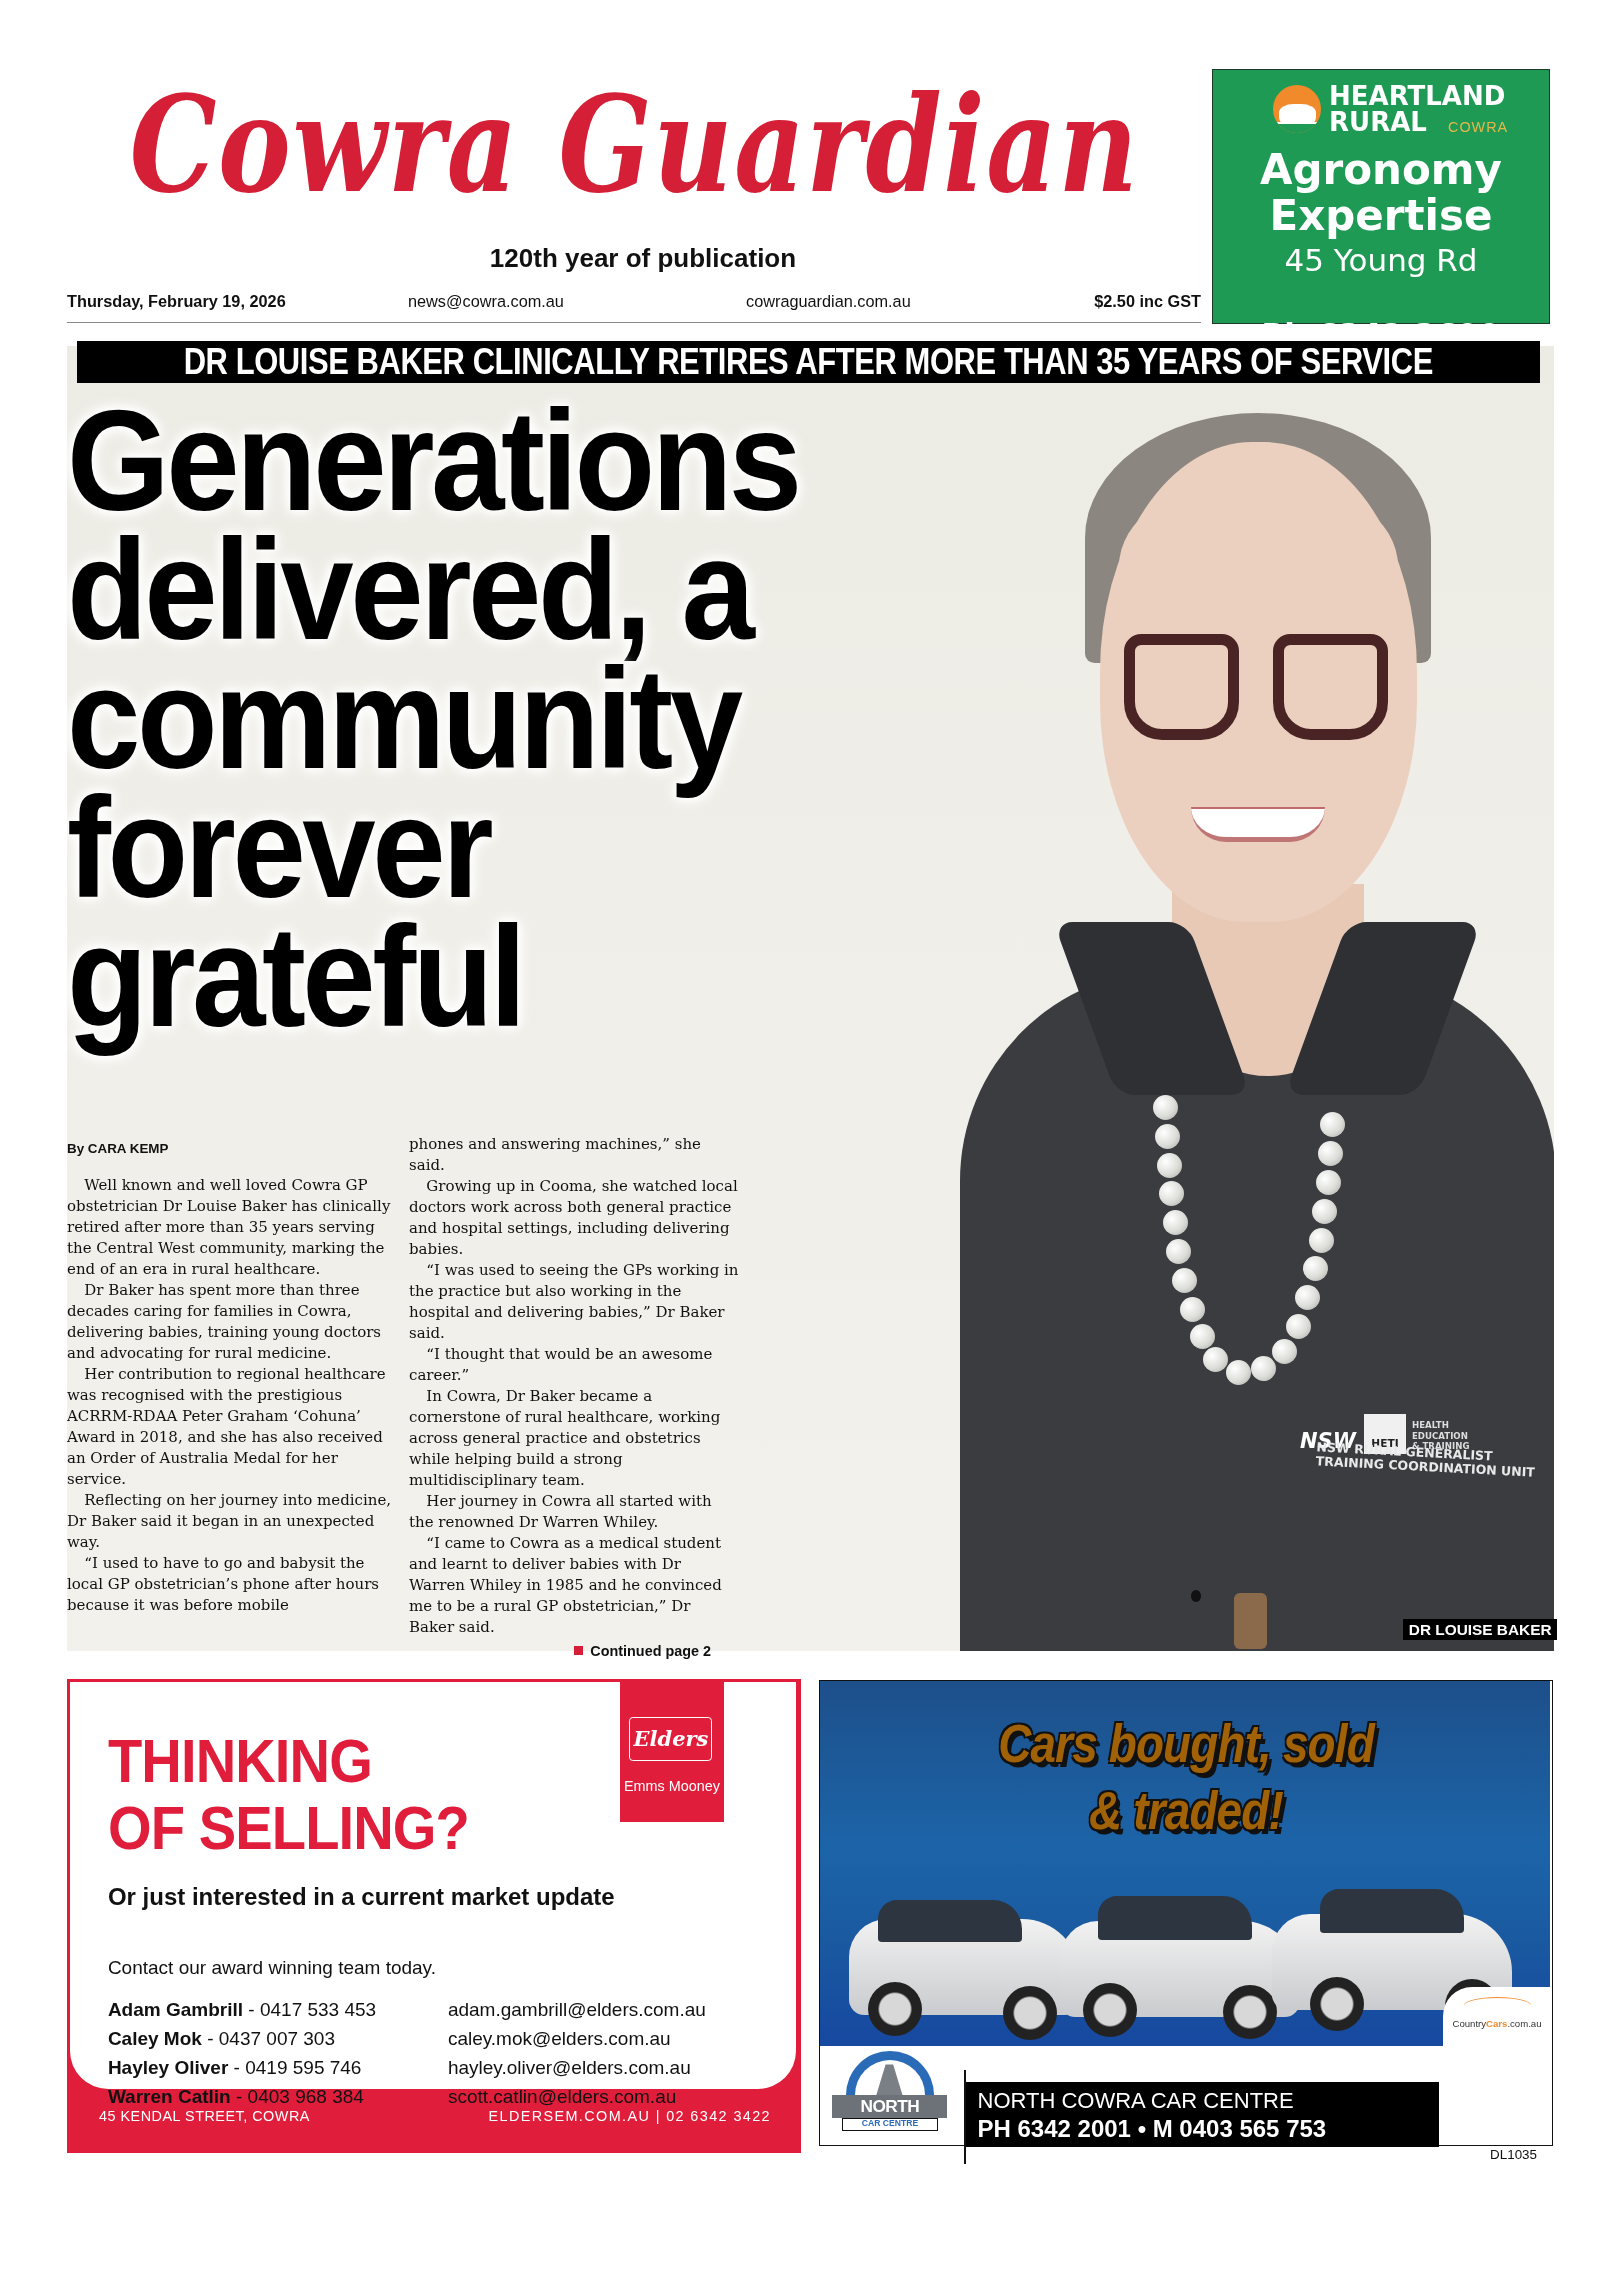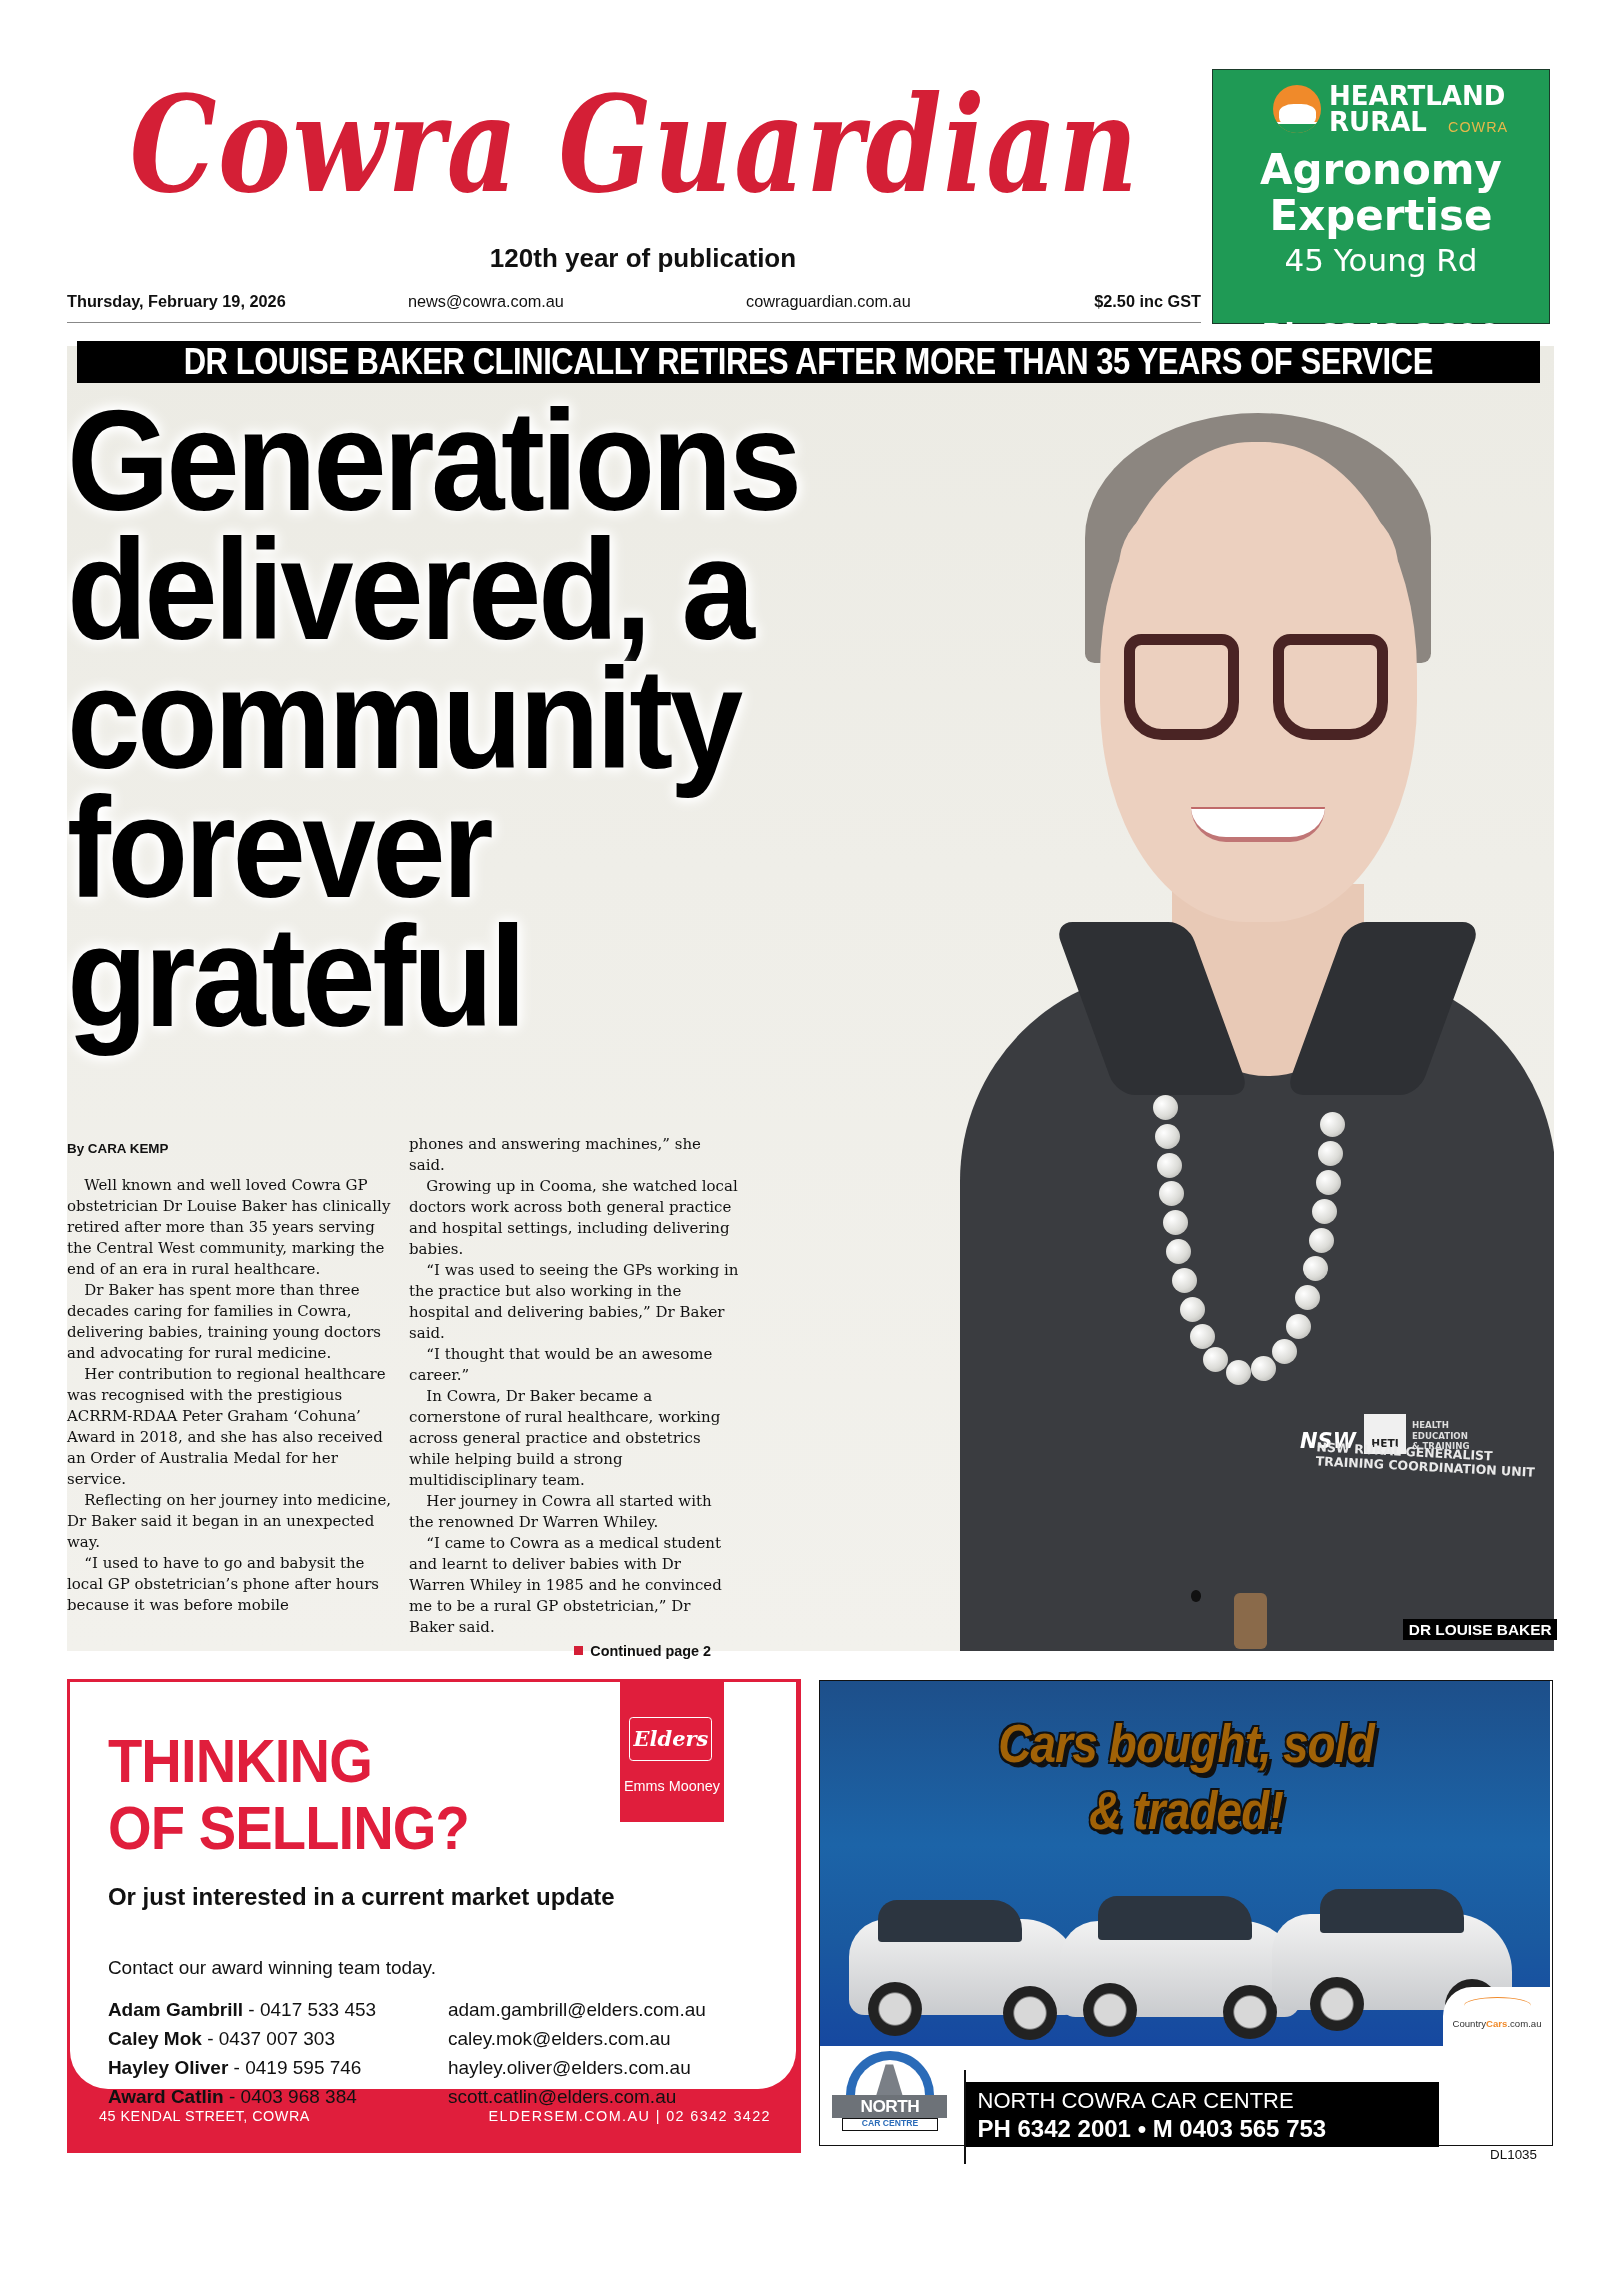--- a/index.html
+++ b/index.html
@@ -423,21 +423,21 @@
       </div>
       <div class="contact-row">
         <span class="name">Caley Mok</span> - <span>0437 007 303</span>
         <span class="email">caley.mok@elders.com.au</span>
       </div>
       <div class="contact-row">
         <span class="name">Hayley Oliver</span> - <span>0419 595 746</span>
         <span class="email">hayley.oliver@elders.com.au</span>
       </div>
       <div class="contact-row">
-        <span class="name">Award Catlin</span> - <span>0403 968 384</span>
+        <span class="name">Warren Catlin</span> - <span>0403 968 384</span>
         <span class="email">scott.catlin@elders.com.au</span>
       </div>
     </div>
   </div>
   <div class="elders-footer">
     <span class="addr">45 KENDAL STREET, COWRA</span>
     <span class="web">ELDERSEM.COM.AU  |  02 6342 3422</span>
   </div>
 </aside>
 

